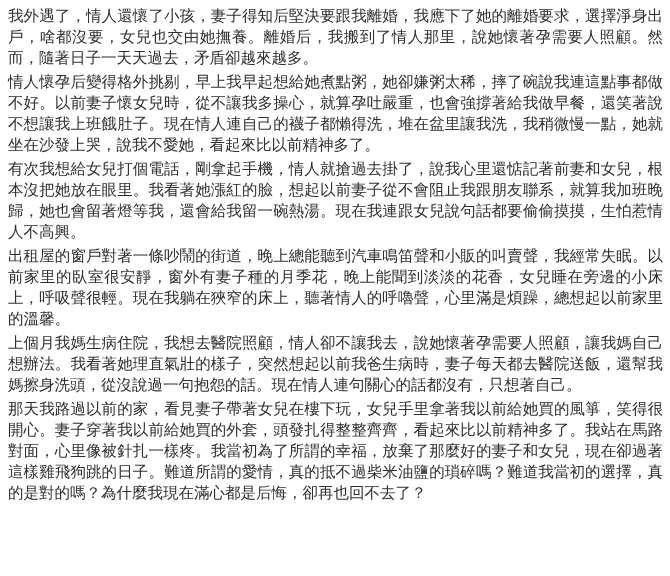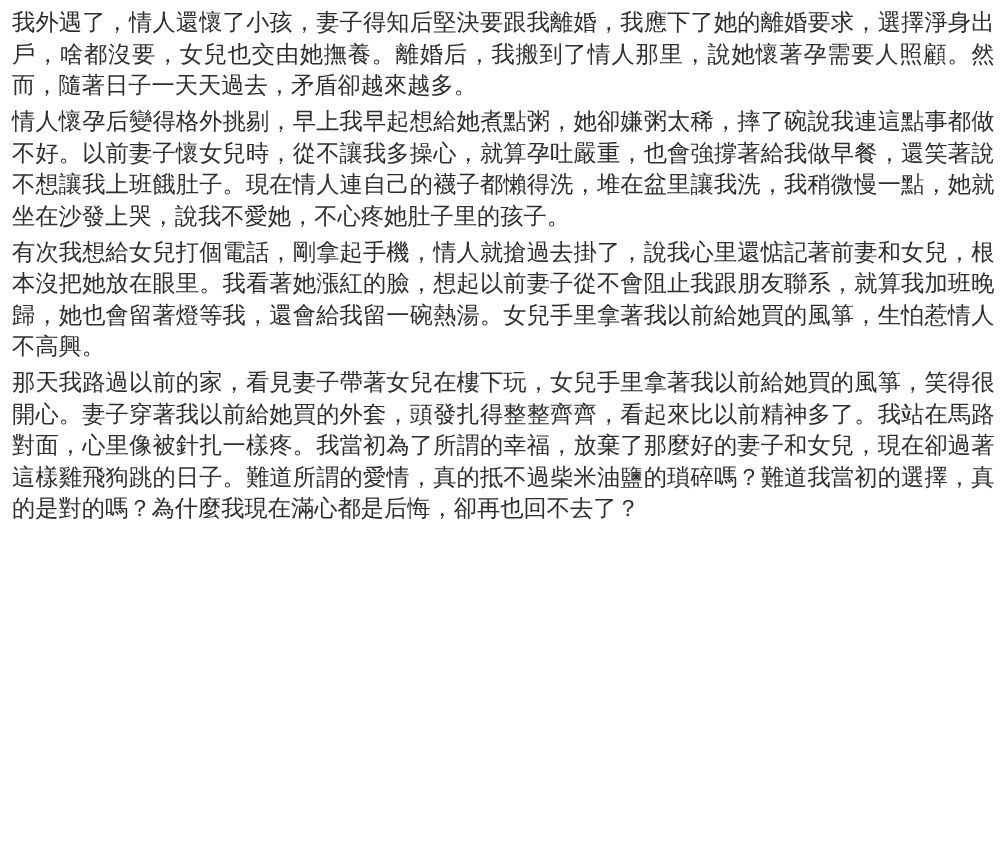--- a/index.html
+++ b/index.html
@@ -24,16 +24,18 @@
   }
   .article p {
     margin: 0 0 3px 0;
   }
 </style>
 </head>
 <body>
 
 <div class="article">
   <p>我外遇了，情人還懷了小孩，妻子得知后堅決要跟我離婚，我應下了她的離婚要求，選擇淨身出戶，啥都沒要，女兒也交由她撫養。離婚后，我搬到了情人那里，說她懷著孕需要人照顧。然而，隨著日子一天天過去，矛盾卻越來越多。</p>
-  <p>情人懷孕后變得格外挑剔，早上我早起想給她煮點粥，她卻嫌粥太稀，摔了碗說我連這點事都做不好。以前妻子懷女兒時，從不讓我多操心，就算孕吐嚴重，也會強撐著給我做早餐，還笑著說不想讓我上班餓肚子。現在情人連自己的襪子都懶得洗，堆在盆里讓我洗，我稍微慢一點，她就坐在沙發上哭，說我不愛她，不心疼她肚子里的孩子。</p>
-  <p>有次我想給女兒打個電話，剛拿起手機，情人就搶過去掛了，說我心里還惦記著前妻和女兒，根本沒把她放在眼里。我看著她漲紅的臉，想起以前妻子從不會阻止我跟朋友聯系，就算我加班晚歸，她也會留著燈等我，還會給我留一碗熱湯。女兒手里拿著我以前給她買的風箏，生怕惹情人不高興。</p>
+  <p>情人懷孕后變得格外挑剔，早上我早起想給她煮點粥，她卻嫌粥太稀，摔了碗說我連這點事都做不好。以前妻子懷女兒時，從不讓我多操心，就算孕吐嚴重，也會強撐著給我做早餐，還笑著說不想讓我上班餓肚子。現在情人連自己的襪子都懶得洗，堆在盆里讓我洗，我稍微慢一點，她就坐在沙發上哭，說我不愛她，看起來比以前精神多了。</p>
+  <p>有次我想給女兒打個電話，剛拿起手機，情人就搶過去掛了，說我心里還惦記著前妻和女兒，根本沒把她放在眼里。我看著她漲紅的臉，想起以前妻子從不會阻止我跟朋友聯系，就算我加班晚歸，她也會留著燈等我，還會給我留一碗熱湯。現在我連跟女兒說句話都要偷偷摸摸，生怕惹情人不高興。</p>
+  <p>出租屋的窗戶對著一條吵鬧的街道，晚上總能聽到汽車鳴笛聲和小販的叫賣聲，我經常失眠。以前家里的臥室很安靜，窗外有妻子種的月季花，晚上能聞到淡淡的花香，女兒睡在旁邊的小床上，呼吸聲很輕。現在我躺在狹窄的床上，聽著情人的呼嚕聲，心里滿是煩躁，總想起以前家里的溫馨。</p>
+  <p>上個月我媽生病住院，我想去醫院照顧，情人卻不讓我去，說她懷著孕需要人照顧，讓我媽自己想辦法。我看著她理直氣壯的樣子，突然想起以前我爸生病時，妻子每天都去醫院送飯，還幫我媽擦身洗頭，從沒說過一句抱怨的話。現在情人連句關心的話都沒有，只想著自己。</p>
   <p>那天我路過以前的家，看見妻子帶著女兒在樓下玩，女兒手里拿著我以前給她買的風箏，笑得很開心。妻子穿著我以前給她買的外套，頭發扎得整整齊齊，看起來比以前精神多了。我站在馬路對面，心里像被針扎一樣疼。我當初為了所謂的幸福，放棄了那麼好的妻子和女兒，現在卻過著這樣雞飛狗跳的日子。難道所謂的愛情，真的抵不過柴米油鹽的瑣碎嗎？難道我當初的選擇，真的是對的嗎？為什麼我現在滿心都是后悔，卻再也回不去了？</p>
 </div>
 
 </body></html>

